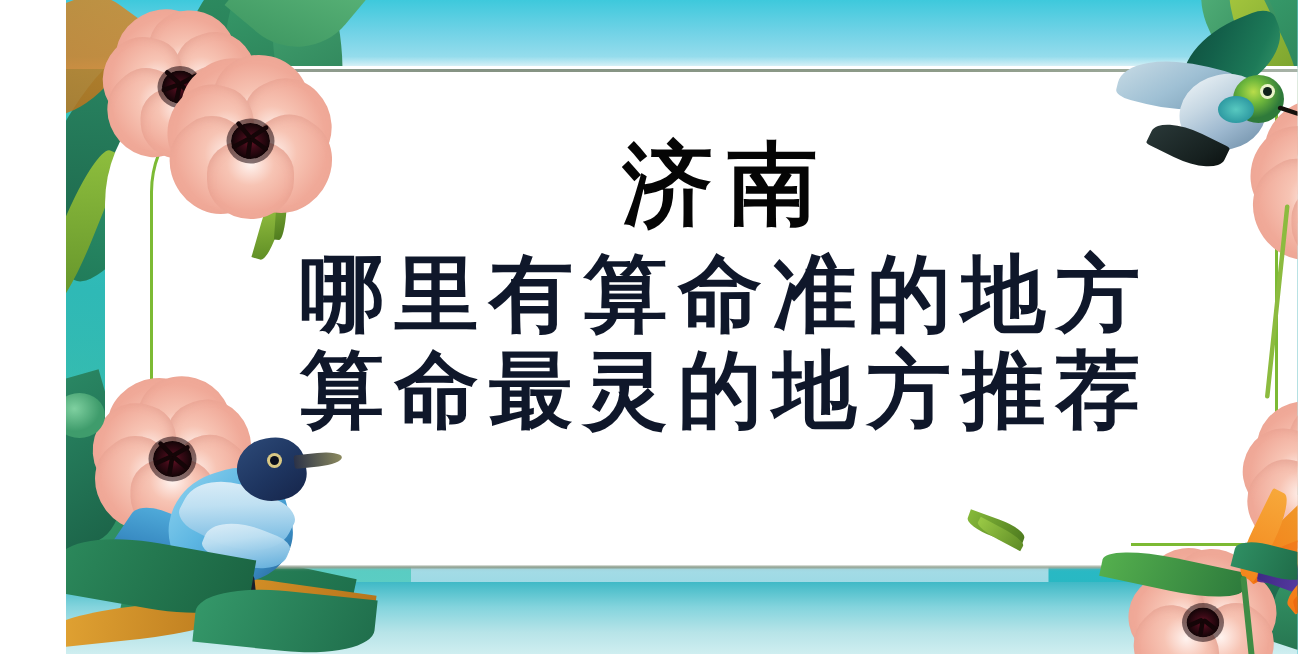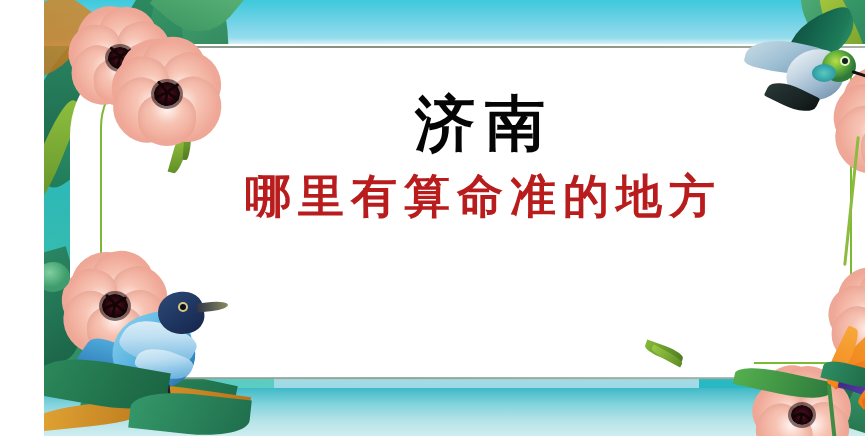--- a/index.html
+++ b/index.html
@@ -98,24 +98,24 @@
     line-height:66px;
     letter-spacing:10px;
     color:#050505;
     text-indent:10px;
     margin:0 0 8px 0;
     white-space:nowrap;
   }
   .subline{
     font-family:"DejaVu Serif","Liberation Serif",serif;
     font-weight:700;
-    font-size:46px;
+    font-size:56px;
     line-height:64px;
     letter-spacing:7px;
-    color:#b91c1c;
+    color:#0f172a;
     text-indent:7px;
     margin:0;
     white-space:nowrap;
   }
 
   
   .leaf{position:absolute;border-radius:60% 0 60% 0;transform-origin:50% 50%;}
   .blade{position:absolute;border-radius:50% 0 50% 0;}
   .stem{position:absolute;background:#8cbb3f;border-radius:3px;}
 
@@ -258,20 +258,21 @@
 
   <div class="green-frame"></div>
   <div class="green-frame-mask-t"></div>
   <div class="green-frame-mask-b"></div>
 
   <div style="position:absolute;left:140px;top:58px;width:0;height:0;"></div>
 
   <div class="text-wrap">
     <div class="title">济南</div>
     <div class="subline">哪里有算命准的地方</div>
+    <div class="subline">算命最灵的地方推荐</div>
   </div>
 
   <div style="position:absolute;left:130px;top:126px;width:12px;height:48px;border-radius:50% 0 50% 0;background:linear-gradient(160deg,#a5cf49,#5d8c24);transform:rotate(16deg);"></div>
   <div style="position:absolute;left:140px;top:120px;width:7px;height:40px;border-radius:50% 0 50% 0;background:linear-gradient(160deg,#8fbf3e,#4e7a1e);transform:rotate(4deg);"></div>
   <div style="position:absolute;left:600px;top:346px;width:40px;height:12px;border-radius:0 50% 0 50%;background:linear-gradient(100deg,#86b93a,#4d7a1f);transform:rotate(20deg);"></div>
   <div style="position:absolute;left:606px;top:352px;width:34px;height:8px;border-radius:0 50% 0 50%;background:linear-gradient(100deg,#9ac945,#5e8c26);transform:rotate(28deg);"></div>
 
   <div class="flower" style="left:18px;top:6px;width:116px;height:104px;">
     <div class="pet" style="width:62px;height:54px;transform:translate(-50%,-100%) rotate(-28deg);"></div>
     <div class="pet" style="width:58px;height:52px;transform:translate(-50%,-100%) rotate(18deg);"></div>

